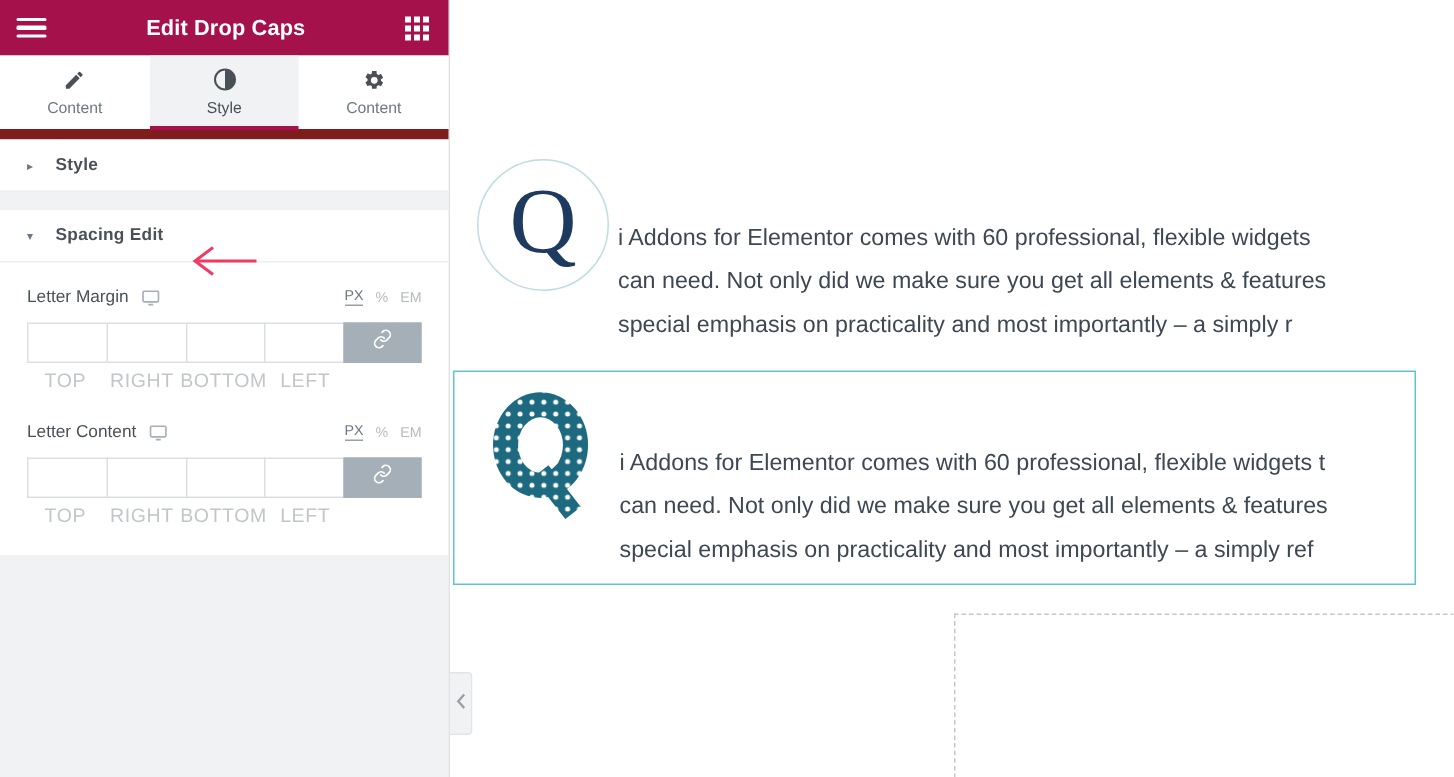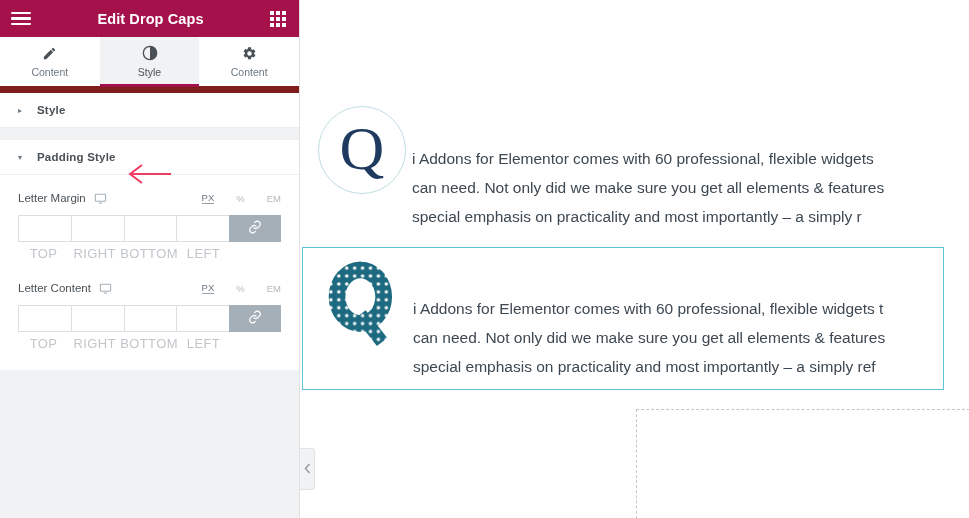--- a/index.html
+++ b/index.html
@@ -62,21 +62,21 @@
   }
   .section-head .caret { font-size: 8px; color: #6d7882; width: 8px; }
   .section-head .sh-title { font-size: 11.5px; font-weight: bold; color: #495157; letter-spacing:.2px;}
   .section-gap { height: 12px; background: #f1f2f3; }
 
   .section-content { background: #fff; padding: 14px 18px 1px; }
   .ctrl { margin-bottom: 18px; }
   .ctrl-top { display: flex; align-items: center; height: 18px; margin-bottom: 8px; }
   .ctrl-label { font-size: 11.5px; color: #495157; }
   .device-ico { margin-left: 8px; display:flex; align-items:center; cursor:pointer; }
-  .units { margin-left: auto; display: flex; gap: 22px; align-items: center; }
+  .units { margin-left: auto; display: flex; gap: 8px; align-items: center; }
   .unit { font-size: 9.5px; color: #b5b9bd; cursor: pointer; line-height: 11px;}
   .unit.active { color: #6d7882; border-bottom: 1px solid #9aa0a6; }
 
   .dim-row { display: flex; height: 27px; }
   .dim-cell { flex: 1; border: 1px solid #dcdfe2; border-right: none;
               background: #fff; }
   .dim-cell input {
     width: 100%; height: 100%; border: 0; outline: none;
     text-align: center; font-size: 11px; color: #495157;
     font-family: "Liberation Sans", sans-serif; background: transparent;
@@ -191,21 +191,21 @@
 
       <div class="section-head">
         <span class="caret">▸</span>
         <span class="sh-title">Style</span>
       </div>
 
       <div class="section-gap"></div>
 
       <div class="section-head">
         <span class="caret">▾</span>
-        <span class="sh-title">Padding Style</span>
+        <span class="sh-title">Spacing Edit</span>
       </div>
 
       <div class="section-content">
 
         <div class="ctrl">
           <div class="ctrl-top">
             <span class="ctrl-label">Letter Margin</span>
             <span class="device-ico">
               <svg width="13" height="13" viewBox="0 0 24 24" fill="none" stroke="#a4afb7" stroke-width="2">
                 <rect x="2.5" y="4" width="19" height="13" rx="1.5"></rect>

